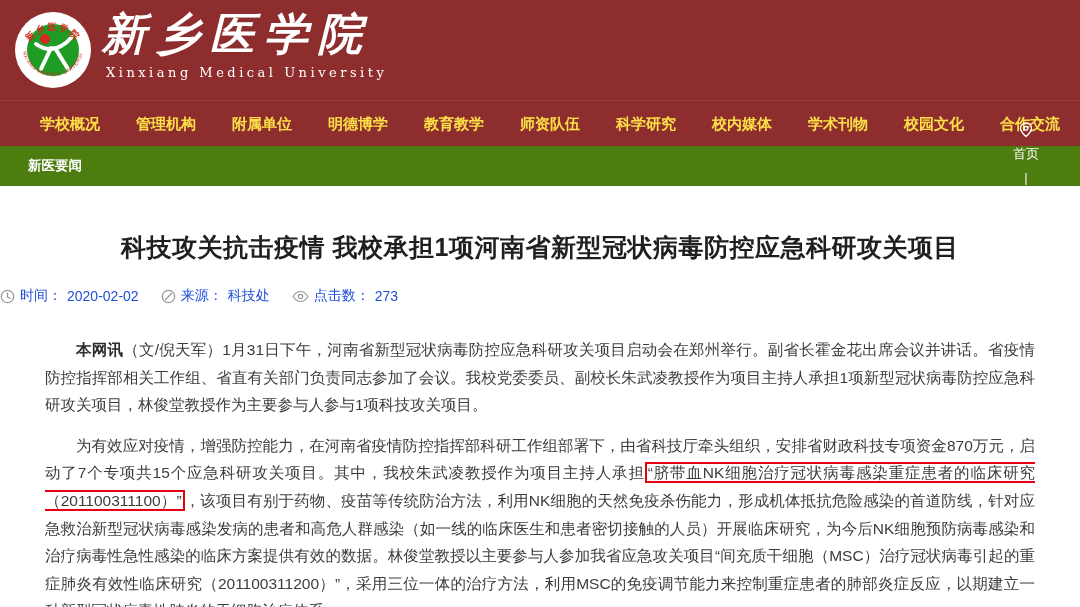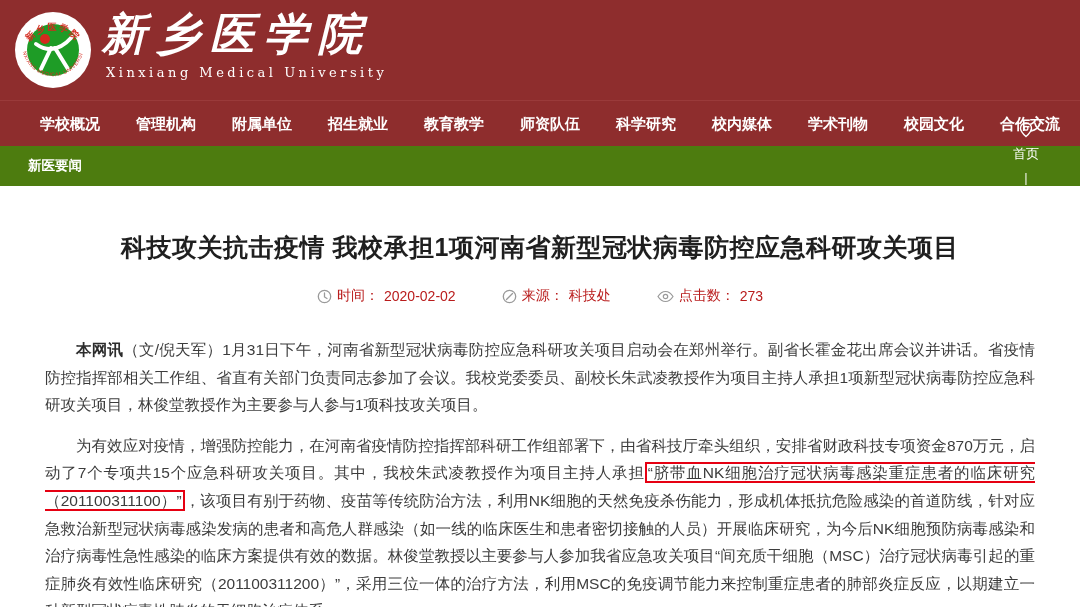--- a/index.html
+++ b/index.html
@@ -14,36 +14,36 @@
     font-weight: bold; font-size: 44px; letter-spacing: 10px; line-height: 56px; white-space: nowrap; }
   .name-en { font-family: "DejaVu Serif", "Liberation Serif", serif; font-size: 13px;
     letter-spacing: 3.5px; margin-top: 3px; margin-left: 4px; }
   .motto { position: absolute; right: 66px; top: 26px;
     font-family: "DejaVu Serif", "Liberation Serif", serif; font-weight: bold;
     font-size: 30px; letter-spacing: 7px; color: #b06065; white-space: nowrap; }
 
   
   .nav { height: 46px; background: #8e2d2d; border-top: 1px solid #9a3a3a;
     display: flex; padding-left: 22px; overflow: hidden; white-space: nowrap; }
-  .nav-item { flex: 0 0 96px; text-align: center; line-height: 45px; color: #ffffff;
+  .nav-item { flex: 0 0 96px; text-align: center; line-height: 45px; color: #fde047;
     font-size: 15px; font-weight: 600; cursor: pointer; }
 
   
   .crumbbar { height: 40px; background: #4d7c0f; display: flex; align-items: center;
     justify-content: space-between; padding: 0 28px; color: #fff; }
   .crumb-section { font-size: 13.5px; font-weight: 600; }
   .crumb-right { display: flex; align-items: center; gap: 7px; font-size: 13px; flex-direction: column; }
   .crumb-right .link { cursor: pointer; }
   .crumb-sep { opacity: .9; }
 
   
   .main { background: #fff; padding-top: 45px; height: 421px; overflow: hidden; border-radius: 6px; }
   .title { text-align: center; font-size: 25px; font-weight: 700; color: #1f1f1f; letter-spacing: .5px; }
-  .meta { margin-top: 23px; display: flex; justify-content: center; gap: 46px;
-    color: #b91c1c; font-size: 14px; align-items: center; }
+  .meta { margin-top: 23px; display: flex; gap: 22px;
+    color: #1d4ed8; font-size: 14px; align-items: center; }
   .meta-item { display: flex; align-items: center; gap: 5px; }
   .meta-item svg { display: block; }
 
   .body-text { margin-top: 31px; padding: 0 45px; font-size: 15.5px; color: #3c3c3c;
     line-height: 27.6px; text-align: justify; }
   .body-text p { text-indent: 2em; }
   .body-text p + p { margin-top: 13px; }
   .lead { font-weight: 700; color: #2c2c2c; }
   .hl { border: 2px solid #e60012; padding: 0 1px; }
 </style>
@@ -74,21 +74,21 @@
   <div class="name-block">
     <div class="name-cn">新乡医学院</div>
     <div class="name-en">Xinxiang Medical University</div>
   </div>
 </div>
 
 <div class="nav">
   <div class="nav-item">学校概况</div>
   <div class="nav-item">管理机构</div>
   <div class="nav-item">附属单位</div>
-  <div class="nav-item">招生就业</div>
+  <div class="nav-item">明德博学</div>
   <div class="nav-item">教育教学</div>
   <div class="nav-item">师资队伍</div>
   <div class="nav-item">科学研究</div>
   <div class="nav-item">校内媒体</div>
   <div class="nav-item">学术刊物</div>
   <div class="nav-item">校园文化</div>
   <div class="nav-item">合作交流</div>
 </div>
 
 <div class="crumbbar">

